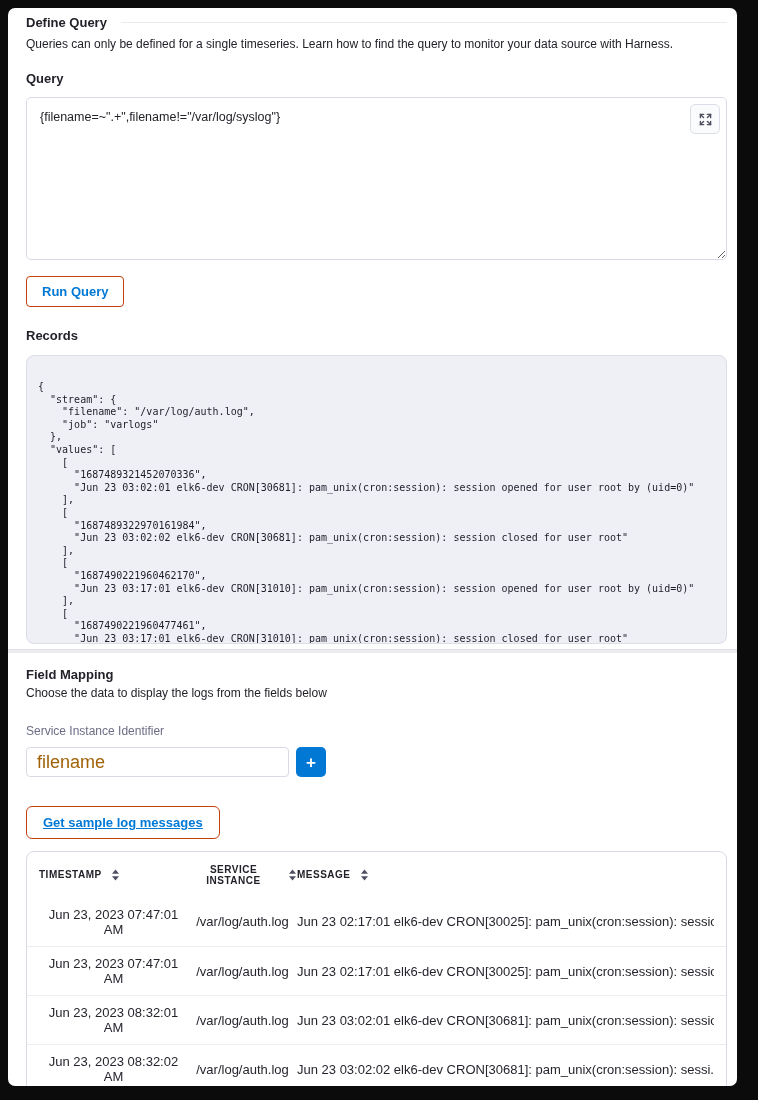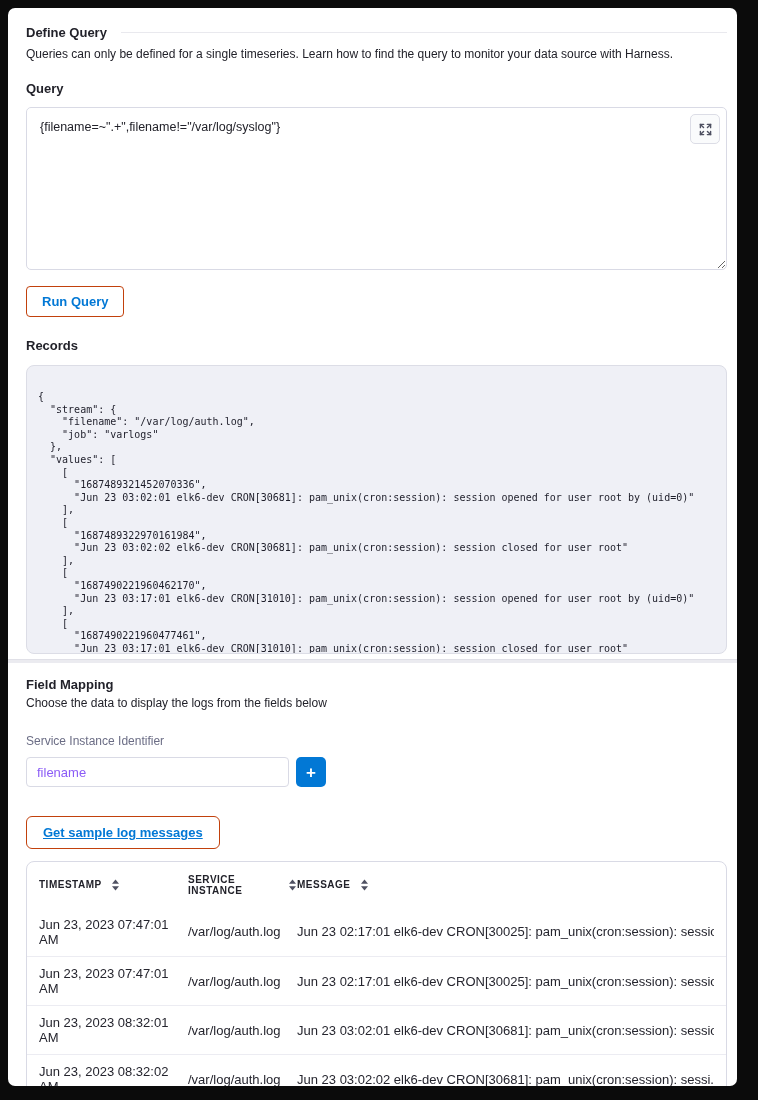--- a/index.html
+++ b/index.html
@@ -13,21 +13,21 @@
   .window {
     position: absolute; left: 8px; top: 8px;
     width: 729px; height: 1078px;
     background: #ffffff;
     border-radius: 7px;
     overflow: hidden;
   }
   .sec { padding: 0 10px 0 18px; }
 
   
-  .title-row { display:flex; align-items:center; gap:14px; padding-top:17px; }
+  .title-row { display:flex; align-items:center; gap:14px; padding-top:7px; }
   .sec-title { font-size:13px; font-weight:bold; color:#22222a; }
   .title-rule { flex:1; height:1px; background:#e9e9ee; }
   .help-text { font-size:12px; color:#22222a; margin:7px 0 0 0; }
   .field-label { font-size:13px; font-weight:bold; color:#22222a; margin-top:20px; }
 
   .query-wrap { position:relative; margin-top:11px; }
   textarea.query {
     display:block; width:100%; height:163px;
     border:1px solid #d9dae5; border-radius:5px;
     padding:12px 40px 12px 13px;
@@ -69,37 +69,38 @@
   .section-divider { height:4px; background:#ebebf0; border-top:1px solid #e0e0e7; margin-top:5px; }
 
   
   .sec-mapping { padding-top:14px; }
   .fm-sub { font-size:12px; color:#22222a; margin:4px 0 0 0; }
   .sii-label { font-size:12px; color:#6b6d85; margin-top:24px; }
   .sii-row { display:flex; align-items:center; margin-top:9px; }
   input.sii-input {
     width:263px; height:30px;
     border:1px solid #d9dae5; border-radius:4px;
-    padding:0 10px; font-size:13px; color:#8b5cf6;
+    padding:0 10px; font-size:18px; color:#a16207;
     font-family:"Liberation Sans", sans-serif; outline:none;
   }
   .plus-btn {
     width:30px; height:30px; margin-left:7px;
     background:#0278d5; border:none; border-radius:5px;
     color:#fff; font-size:17px; line-height:1; font-weight:bold;
     display:flex; align-items:center; justify-content:center;
     cursor:pointer;
   }
   .get-samples { margin-top:29px; border-radius:6px; padding:8px 16px;text-decoration:underline; }
 
   
   .log-table {
     margin-top:12px;
     border:1px solid #d9dae5; border-radius:8px;
     overflow:hidden;
+    text-align:center;
   }
   .t-header { display:flex; align-items:center; height:45px; padding:0 12px; }
   .th { display:flex; align-items:center; gap:9px; cursor:pointer; }
   .th span {
     font-size:10px; font-weight:bold; color:#22222a;
     letter-spacing:0.5px; text-transform:uppercase;
   }
   .t-row { display:flex; align-items:center; height:49px; padding:0 12px; cursor:pointer; }
   .t-row + .t-row { border-top:1px solid #ececf2; }
   .cell { font-size:13px; color:#25252e; }

